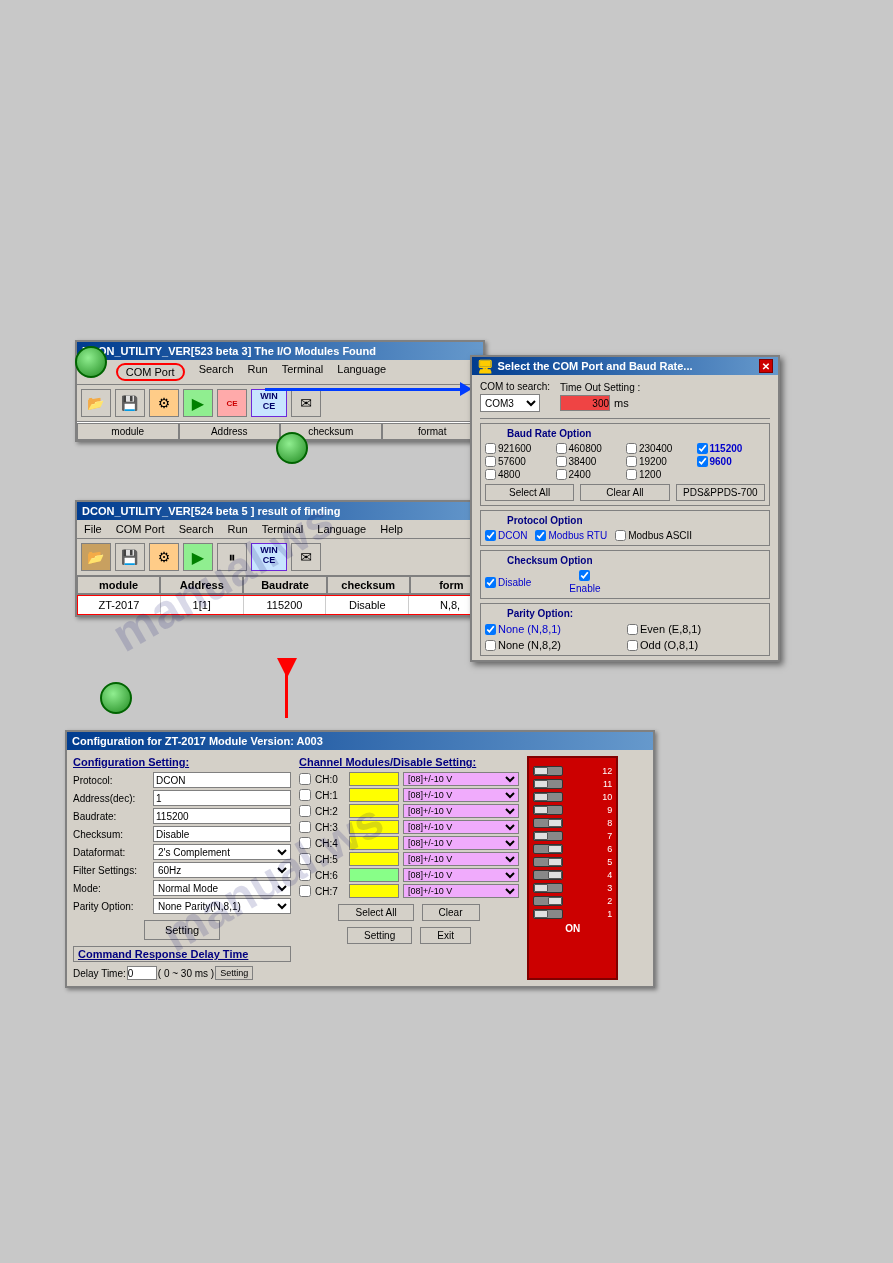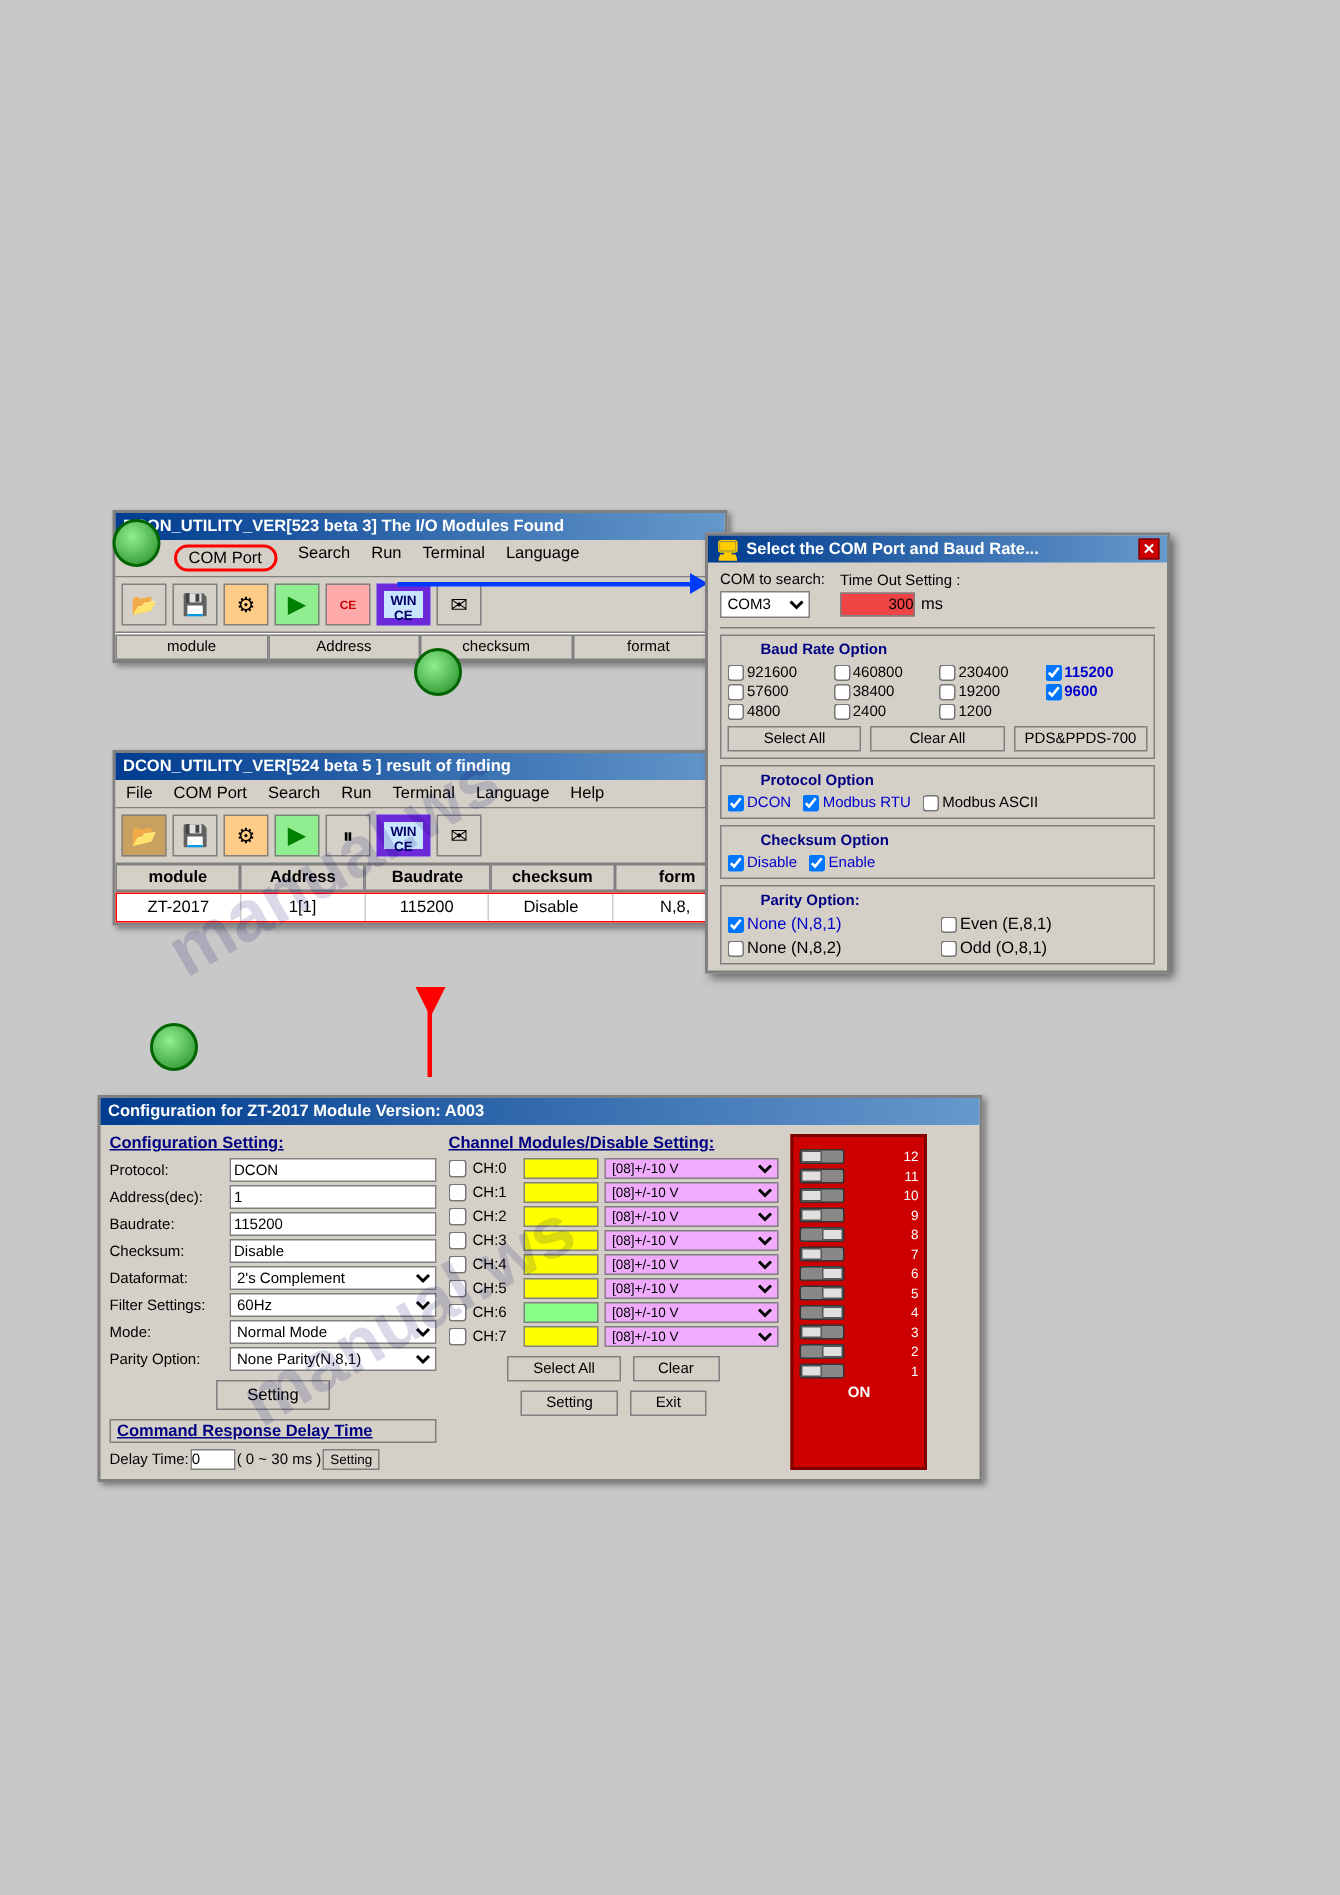--- a/index.html
+++ b/index.html
@@ -78,21 +78,21 @@
       font-size: 16px;
       color: green;
     }
     .toolbar-btn.stop {
       background: #ffaaaa;
       color: red;
       font-size: 12px;
     }
     .wince-btn {
       background: #c8e4ff;
-      border: 5px solid #6d28d9;
+      border: 1px solid #6d28d9;
       padding: 2px 4px;
       font-size: 9px;
       font-weight: bold;
       color: #000066;
       cursor: pointer;
       height: 28px;
     }
     .statusbar {
       display: flex;
       background: #d4d0c8;
@@ -879,21 +879,21 @@
       </div>
     </div>
 
     <div class="section-frame" style="margin: 4px 8px;">
       <div class="section-title">Checksum Option</div>
       <div class="check-row">
         <div class="check-item blue">
           <input type="checkbox" checked="" style="">
           <span>Disable</span>
         </div>
-        <div class="check-item blue" style="">
+        <div class="check-item blue" style="margin-left:30px;flex-direction:column;">
           <input type="checkbox" checked="" style="">
           <span>Enable</span>
         </div>
       </div>
     </div>
 
     <div class="section-frame" style="margin: 4px 8px;">
       <div class="section-title">Parity Option:</div>
       <div style="display:grid; grid-template-columns:1fr 1fr; gap:4px;">
         <div class="check-item blue">

